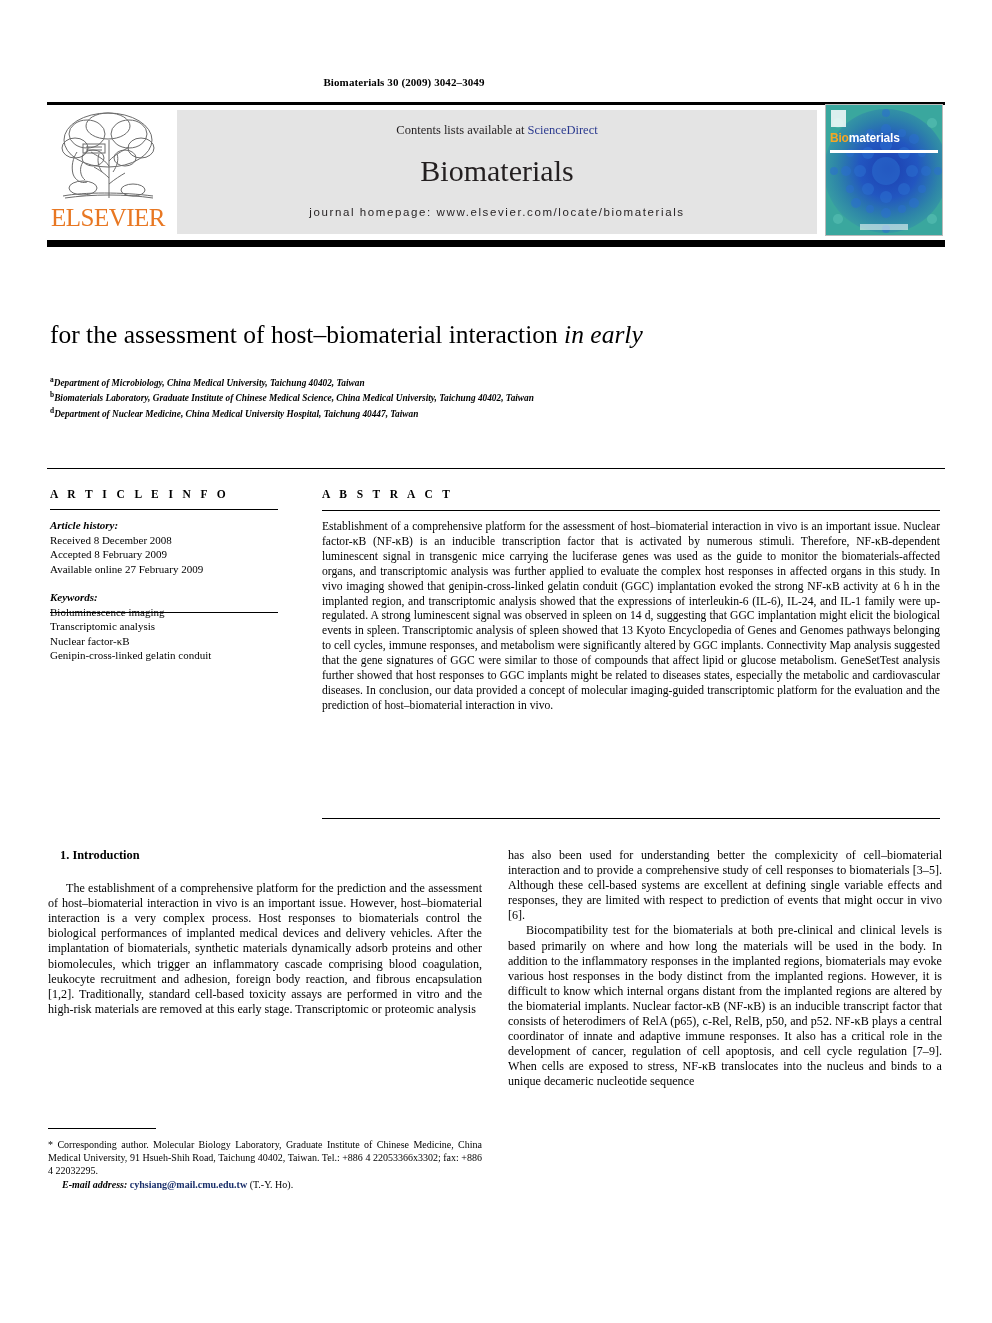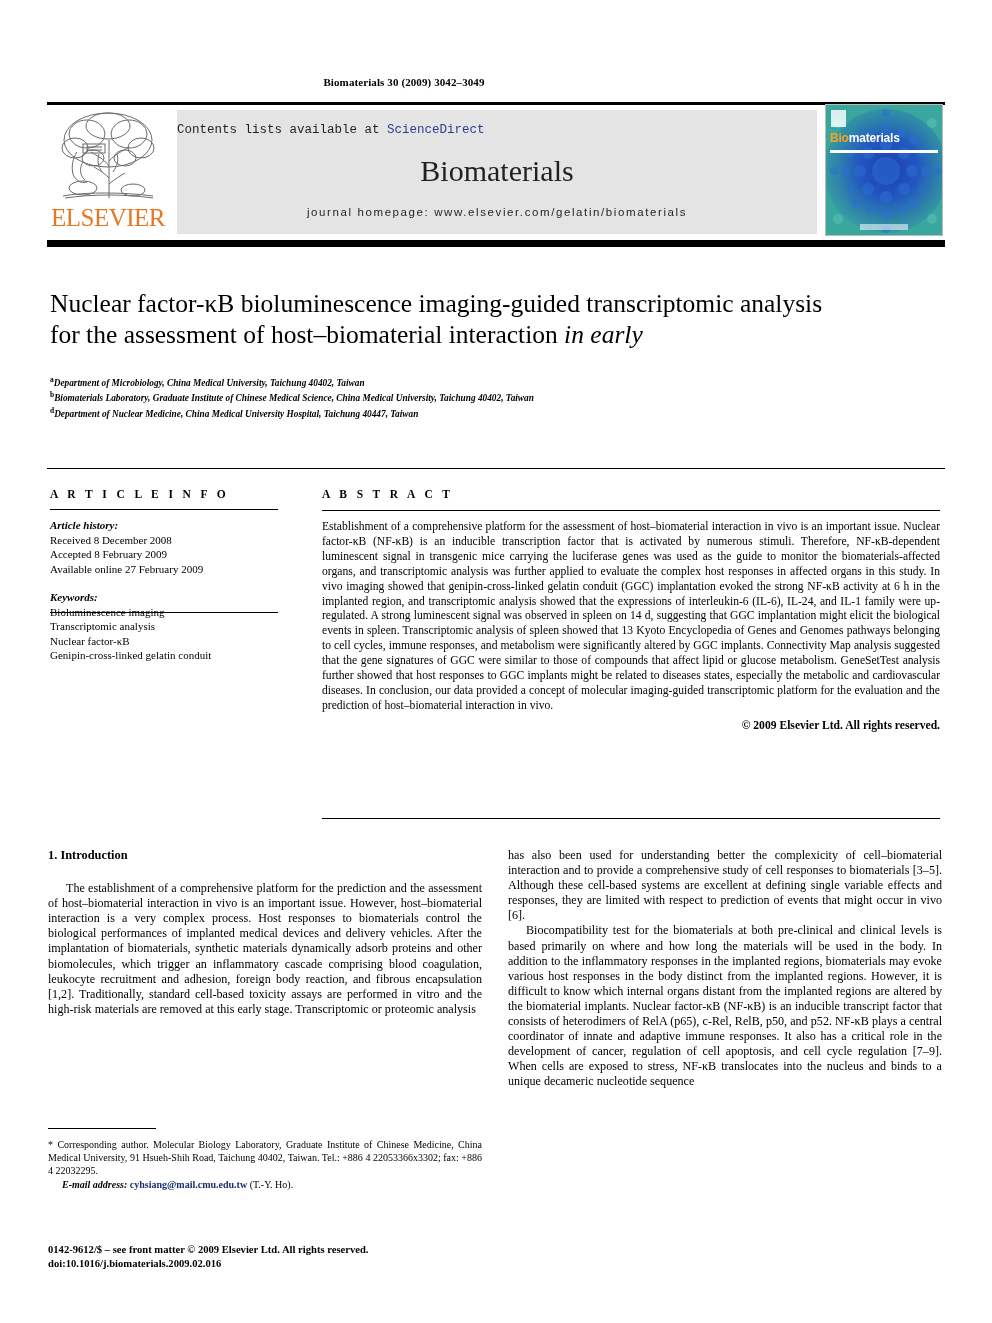--- a/index.html
+++ b/index.html
@@ -80,21 +80,22 @@
   .grey-band {
     position: absolute;
     left: 130px; top: 6px;
     width: 640px; height: 124px;
     background: #e4e4e4;
   }
   .contents-line {
     position: absolute;
     left: 0; top: 13px;
     width: 640px;
-    font-family: Liberation Mono, monospace;
+    text-align: center;
+    font-family: Liberation Serif, serif;
     font-size: 12.5px;
     color: #231f20;
   }
   .sd-link { color: #2b3a8f; }
   .journal-name {
     position: absolute;
     left: 0; top: 44px;
     width: 640px;
     text-align: center;
     font-family: "Liberation Serif", serif;
@@ -268,21 +269,21 @@
     left: 48px; top: 848px;
     width: 434px;
   }
   .col-right {
     left: 508px; top: 848px;
     width: 434px;
   }
   .body-head {
     font-weight: bold;
     font-size: 12.4px;
-    margin: 0 0 18px 0;
+    margin: 0 0 18px 12px;
   }
   .body-col p {
     margin: 0;
     text-indent: 18px;
   }
   .body-col p.noindent { text-indent: 0; }
 
   
   .footnote {
     position: absolute;
@@ -350,21 +351,21 @@
         </svg>
       </div>
       <div class="elsevier-word">ELSEVIER</div>
     </div>
 
     <div class="grey-band">
       <div class="contents-line">
         <span>Contents lists available at </span><span class="sd-link">ScienceDirect</span>
       </div>
       <div class="journal-name">Biomaterials</div>
-      <div class="homepage-line">journal homepage: www.elsevier.com/gelatin/biomaterials</div>
+      <div class="homepage-line">journal homepage: www.elsevier.com/locate/biomaterials</div>
     </div>
 
     <div class="cover-thumb">
       <svg class="cover-canvas" width="118" height="132" viewBox="0 0 118 132" xmlns="http://www.w3.org/2000/svg">
         <defs>
           <radialGradient id="cg" cx="52%" cy="48%" r="62%">
             <stop offset="0%" stop-color="#1c3fb0"></stop>
             <stop offset="38%" stop-color="#2256c0"></stop>
             <stop offset="68%" stop-color="#2e86a8"></stop>
             <stop offset="100%" stop-color="#3fae9f"></stop>
@@ -414,21 +415,21 @@
       <div class="cover-title">
         <span class="bio">Bio</span><span class="mat">materials</span>
       </div>
       <div class="cover-whiteline"></div>
       <div class="cover-footer-mark"></div>
     </div>
   </div>
 
   <div class="title-block">
     <h1 class="article-title">
-      <span>Nuclear factor-κB bioluminescence imaging-guided transcriptomic analysis</span><br>
+      <br>
       <span>for the assessment of host–biomaterial interaction </span><i>in early</i>
     </h1>
 
 
     <div class="affiliations">
       <div><span class="sup">a</span><span>Department of Microbiology, China Medical University, Taichung 40402, Taiwan</span></div>
       <div><span class="sup">b</span><span>Biomaterials Laboratory, Graduate Institute of Chinese Medical Science, China Medical University, Taichung 40402, Taiwan</span></div>
       <div><span class="sup">d</span><span>Department of Nuclear Medicine, China Medical University Hospital, Taichung 40447, Taiwan</span></div>
     </div>
   </div>
@@ -448,21 +449,20 @@
     <div class="info-line">Transcriptomic analysis</div>
     <div class="info-line">Nuclear factor-κB</div>
     <div class="info-line">Genipin-cross-linked gelatin conduit</div>
   </div>
   <div class="rule-under-info"></div>
 
   <div class="abstract-col">
     <div class="sec-head">A B S T R A C T</div>
     <div class="hr-thin wide"></div>
     <div class="abstract-body">Establishment of a comprehensive platform for the assessment of host–biomaterial interaction in vivo is an important issue. Nuclear factor-κB (NF-κB) is an inducible transcription factor that is activated by numerous stimuli. Therefore, NF-κB-dependent luminescent signal in transgenic mice carrying the luciferase genes was used as the guide to monitor the biomaterials-affected organs, and transcriptomic analysis was further applied to evaluate the complex host responses in affected organs in this study. In vivo imaging showed that genipin-cross-linked gelatin conduit (GGC) implantation evoked the strong NF-κB activity at 6 h in the implanted region, and transcriptomic analysis showed that the expressions of interleukin-6 (IL-6), IL-24, and IL-1 family were up-regulated. A strong luminescent signal was observed in spleen on 14 d, suggesting that GGC implantation might elicit the biological events in spleen. Transcriptomic analysis of spleen showed that 13 Kyoto Encyclopedia of Genes and Genomes pathways belonging to cell cycles, immune responses, and metabolism were significantly altered by GGC implants. Connectivity Map analysis suggested that the gene signatures of GGC were similar to those of compounds that affect lipid or glucose metabolism. GeneSetTest analysis further showed that host responses to GGC implants might be related to diseases states, especially the metabolic and cardiovascular diseases. In conclusion, our data provided a concept of molecular imaging-guided transcriptomic platform for the evaluation and the prediction of host–biomaterial interaction in vivo.</div>
-    <div class="copyright">© 2009 Elsevier Ltd. All rights reserved.</div>
   </div>
   <div class="rule-under-abstract"></div>
 
   <div class="body-col col-left">
     <div class="body-head">1.  Introduction</div>
     <p>The establishment of a comprehensive platform for the prediction and the assessment of host–biomaterial interaction in vivo is an important issue. However, host–biomaterial interaction is a very complex process. Host responses to biomaterials control the biological performances of implanted medical devices and delivery vehicles. After the implantation of biomaterials, synthetic materials dynamically adsorb proteins and other biomolecules, which trigger an inflammatory cascade comprising blood coagulation, leukocyte recruitment and adhesion, foreign body reaction, and fibrous encapsulation [1,2]. Traditionally, standard cell-based toxicity assays are performed in vitro and the high-risk materials are removed at this early stage. Transcriptomic or proteomic analysis</p>
   </div>
 
   <div class="body-col col-right">
     <p class="noindent">has also been used for understanding better the complexicity of cell–biomaterial interaction and to provide a comprehensive study of cell responses to biomaterials [3–5]. Although these cell-based systems are excellent at defining single variable effects and responses, they are limited with respect to prediction of events that might occur in vivo [6].</p>
@@ -473,18 +473,14 @@
     <div class="foot-rule"></div>
     <div class="foot-text">
       <span>* Corresponding author. Molecular Biology Laboratory, Graduate Institute of Chinese Medicine, China Medical University, 91 Hsueh-Shih Road, Taichung 40402, Taiwan. Tel.: +886 4 22053366x3302; fax: +886 4 22032295.</span>
       <br>
       <span style="display:inline-block;width:14px"></span><span class="email-label">E-mail address:</span>
       <span class="email-link">cyhsiang@mail.cmu.edu.tw</span>
       <span>(T.-Y. Ho).</span>
     </div>
   </div>
 
-  <div class="imprint">
-    <div>0142-9612/$ – see front matter © 2009 Elsevier Ltd. All rights reserved.</div>
-    <div>doi:10.1016/j.biomaterials.2009.02.016</div>
-  </div>
 
 </div>
 
 </body></html>

